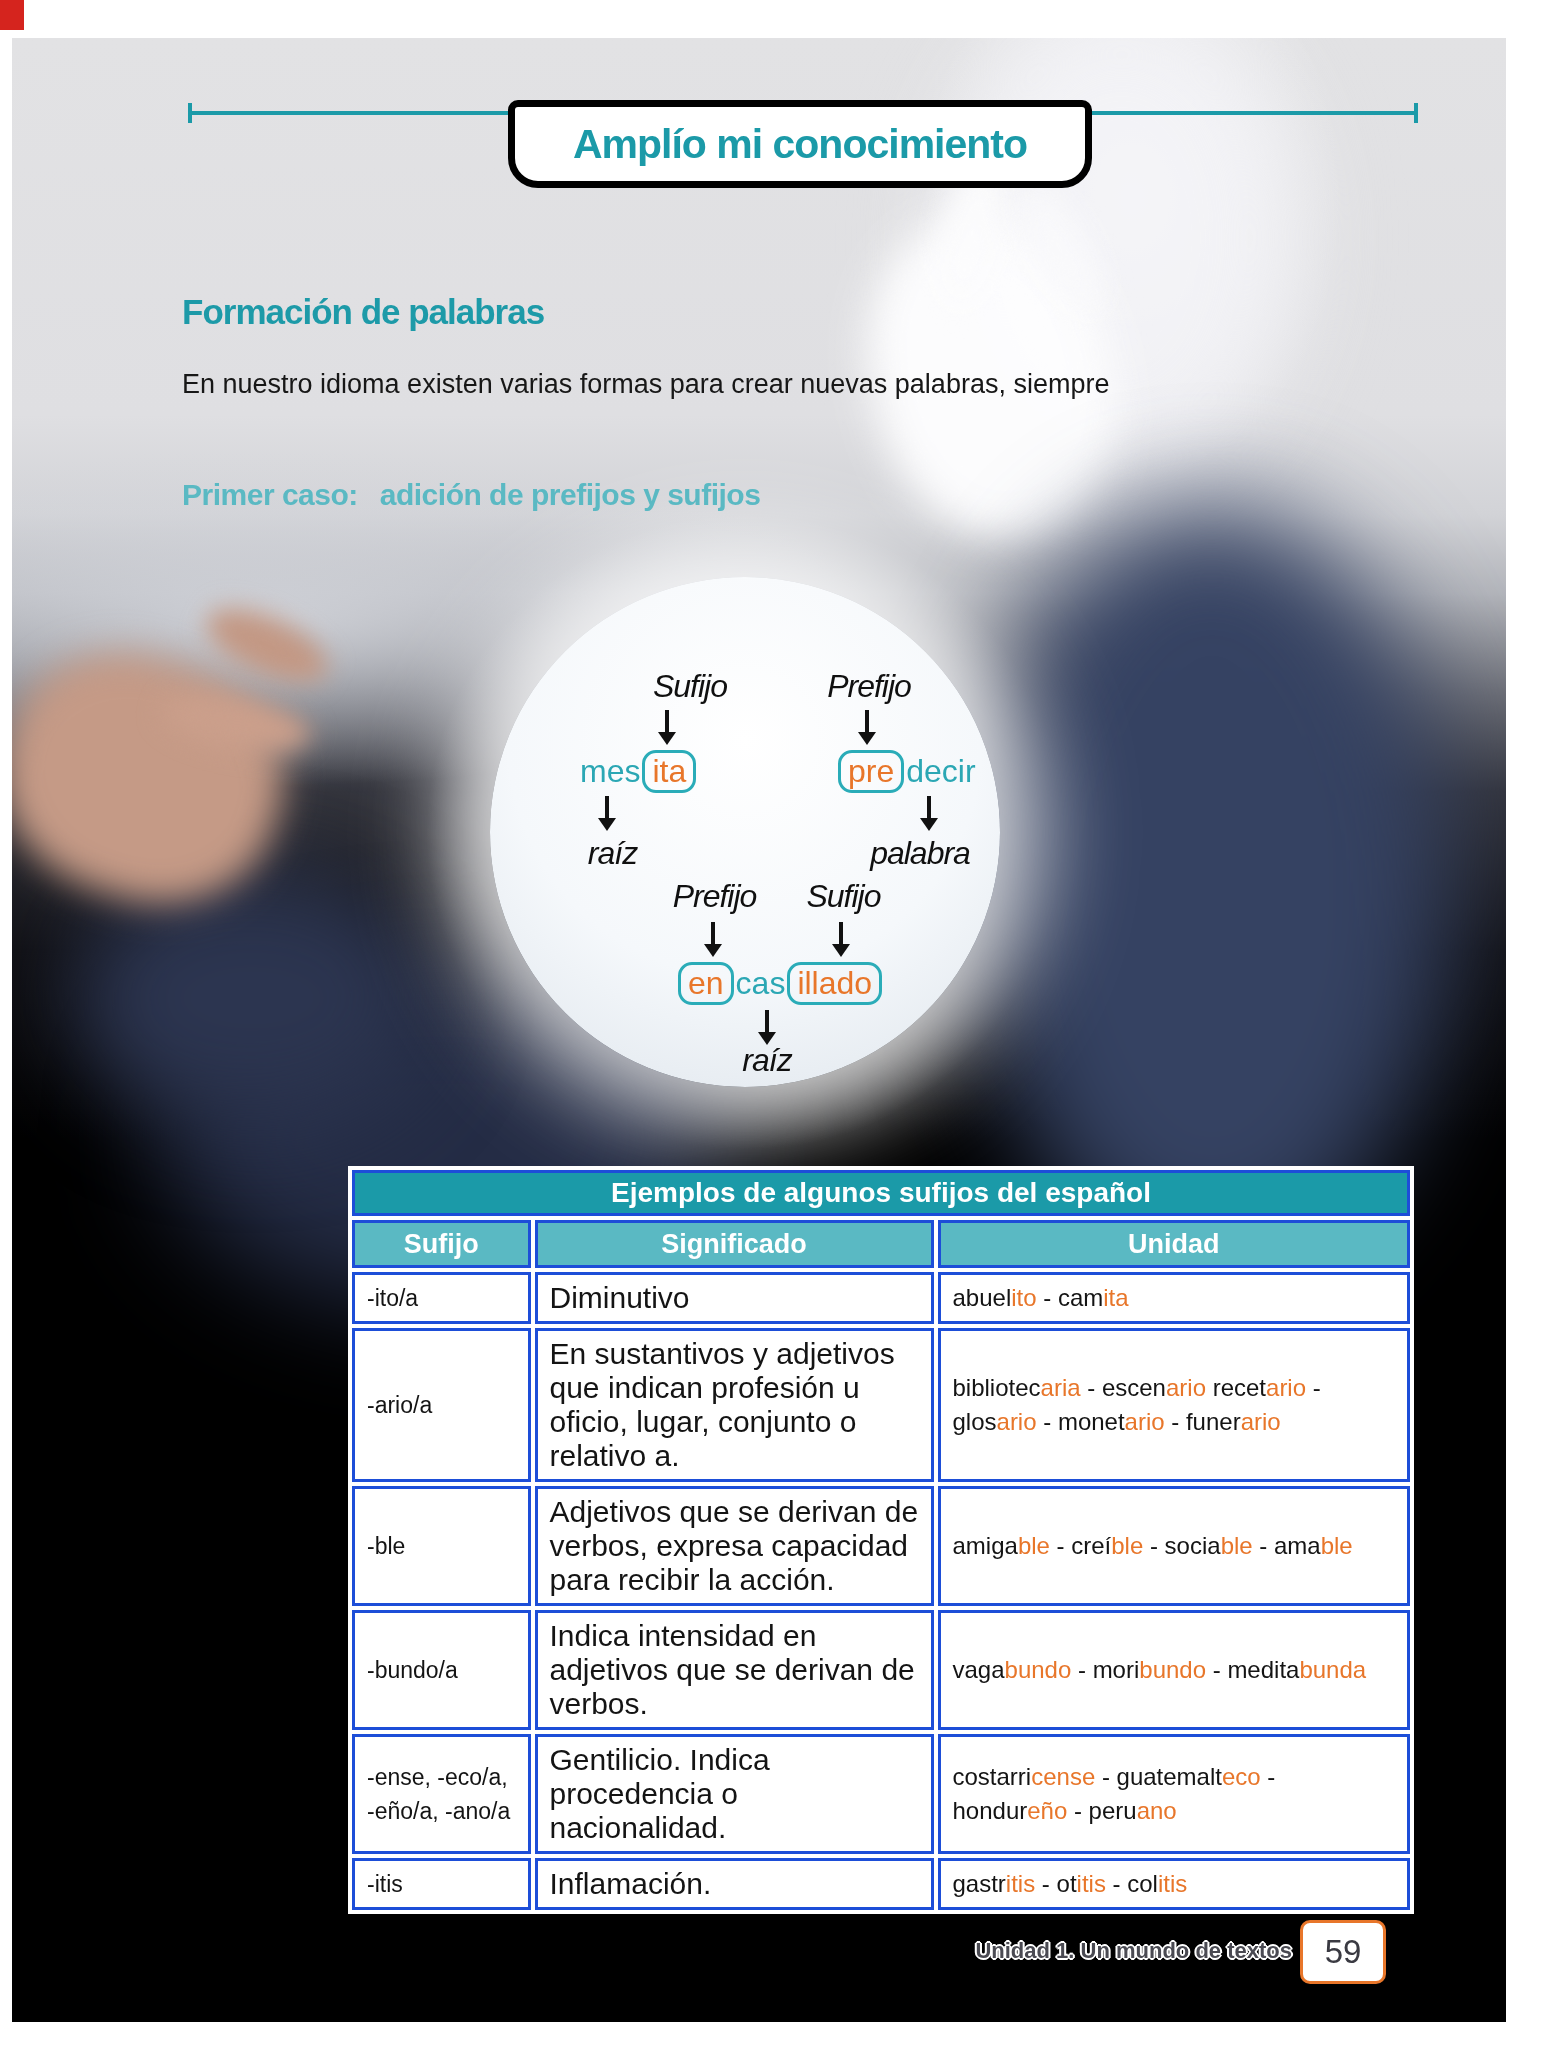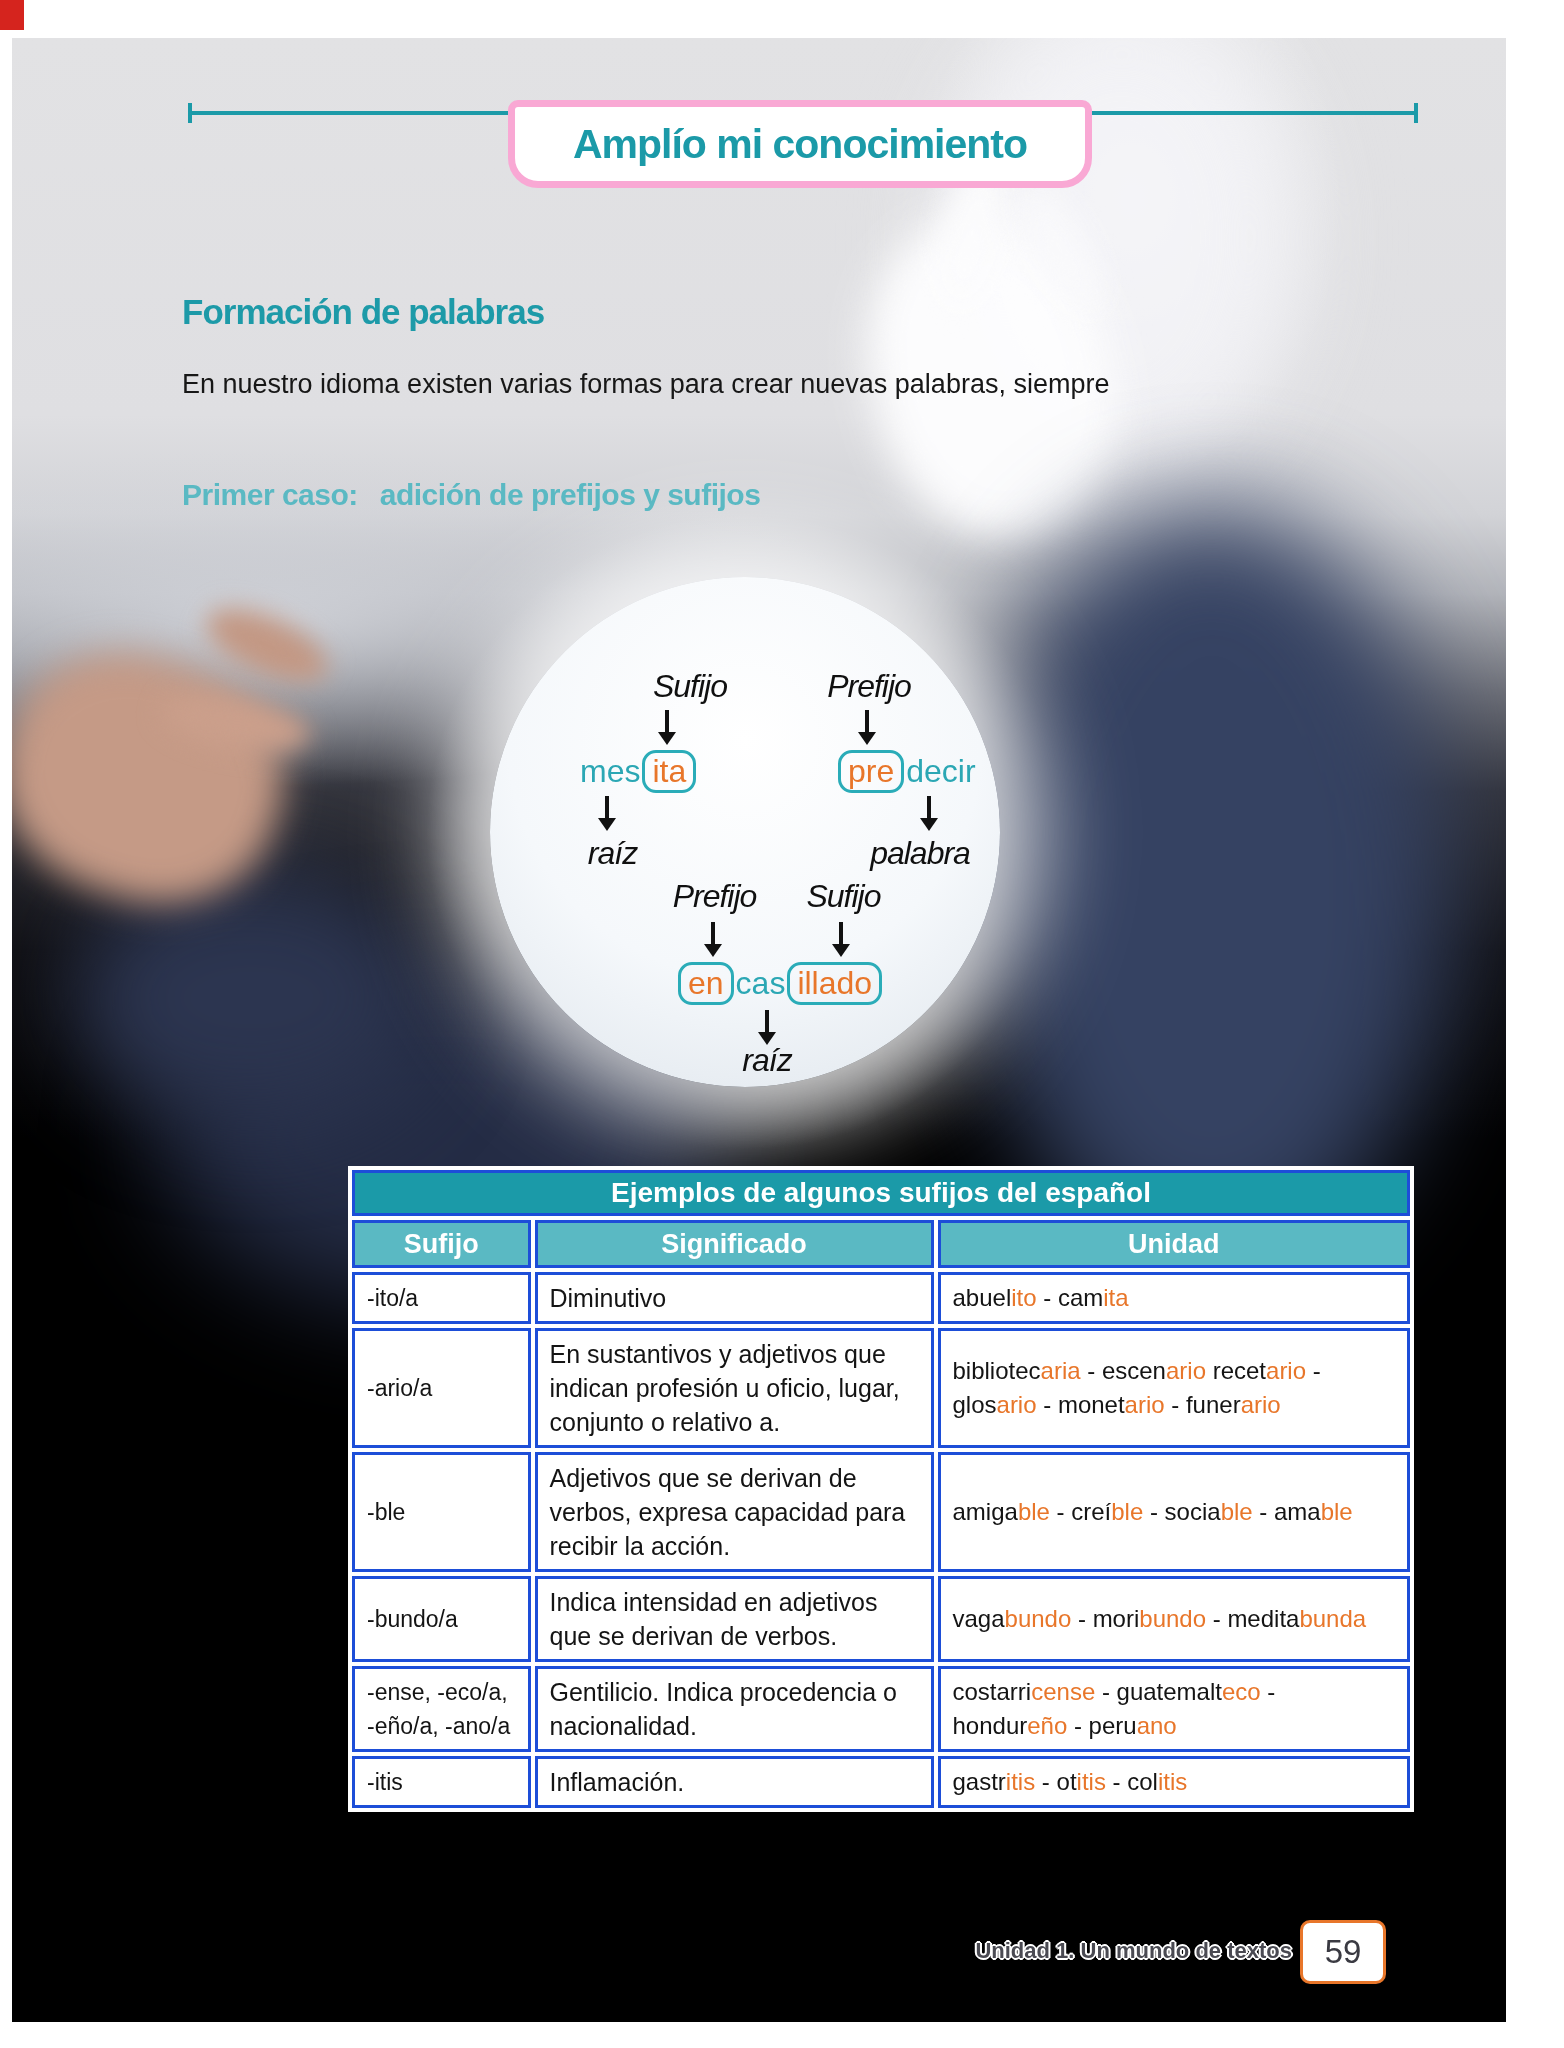--- a/index.html
+++ b/index.html
@@ -34,21 +34,21 @@
     box-shadow:0 0 90px 45px rgba(255,255,255,.7);
   }
 
   
   #banner-rule{position:absolute;left:190px;top:111px;width:1228px;height:4px;background:#1b9aa8;z-index:4;}
   .rule-tick{position:absolute;top:103px;width:4px;height:20px;background:#1b9aa8;z-index:4;}
   #rule-tick-left{left:188px;}
   #rule-tick-right{left:1414px;}
   #banner-box{
     position:absolute;left:508px;top:100px;width:584px;height:88px;z-index:5;background:#ffffff;
-    border:7px solid #f9a8d4;border-radius:10px 10px 30px 30px;box-sizing:border-box;
+    border:7px solid #000000;border-radius:10px 10px 30px 30px;box-sizing:border-box;
     display:flex;align-items:center;justify-content:center;
   }
   #banner-title{font-size:41px;font-weight:bold;color:#1b9aa8;letter-spacing:-1px;}
 
   
   #section-title{position:absolute;left:182px;top:292px;z-index:5;font-size:35px;font-weight:bold;color:#1d9aa8;letter-spacing:-1px;}
   #intro{position:absolute;left:182px;top:362px;z-index:5;font-size:27px;line-height:45px;color:#171717;white-space:nowrap;}
   #case-line{position:absolute;left:182px;top:478px;z-index:5;font-size:30px;font-weight:bold;color:#5ab9c3;letter-spacing:-0.5px;}
   #case-text{margin-left:22px;}
 
@@ -79,21 +79,21 @@
   #raiz-label-2{left:712px;top:1042px;width:110px;}
 
   
   #suffix-table{
     position:absolute;left:348px;top:1166px;width:1066px;z-index:6;
     border-collapse:separate;border-spacing:4px;background:#ffffff;
   }
   #suffix-table td,#suffix-table th{box-sizing:border-box;border:3px solid #1d4ed8;}
   #table-title-cell{background:#1b9aa8;border-color:#1b9aa8;color:#ffffff;font-size:28px;font-weight:bold;text-align:center;height:46px;}
   .col-head{background:#5ab9c3;color:#ffffff;font-size:27px;font-weight:bold;text-align:center;height:48px;}
-  #suffix-table td{background:#ffffff;color:#141414;font-size:25px;line-height:34px;padding:6px 12px;vertical-align:middle;}
+  #suffix-table td{background:#ffffff;color:#141414;font-size:30px;line-height:34px;padding:6px 12px;vertical-align:middle;}
   .col-sufijo{width:17%;font-size:23px !important;}
   .col-sig{width:38%;}
   .col-ej{width:45%;font-size:24px !important;}
   .hl{color:#e8762a;}
 
   
   #unit-label{
     position:absolute;right:272px;top:1938px;z-index:6;font-size:22px;font-weight:bold;color:#4a4a52;white-space:nowrap;
     text-shadow:-2px 0 #fff,2px 0 #fff,0 -2px #fff,0 2px #fff,-1px -1px #fff,1px 1px #fff,-1px 1px #fff,1px -1px #fff;
   }

